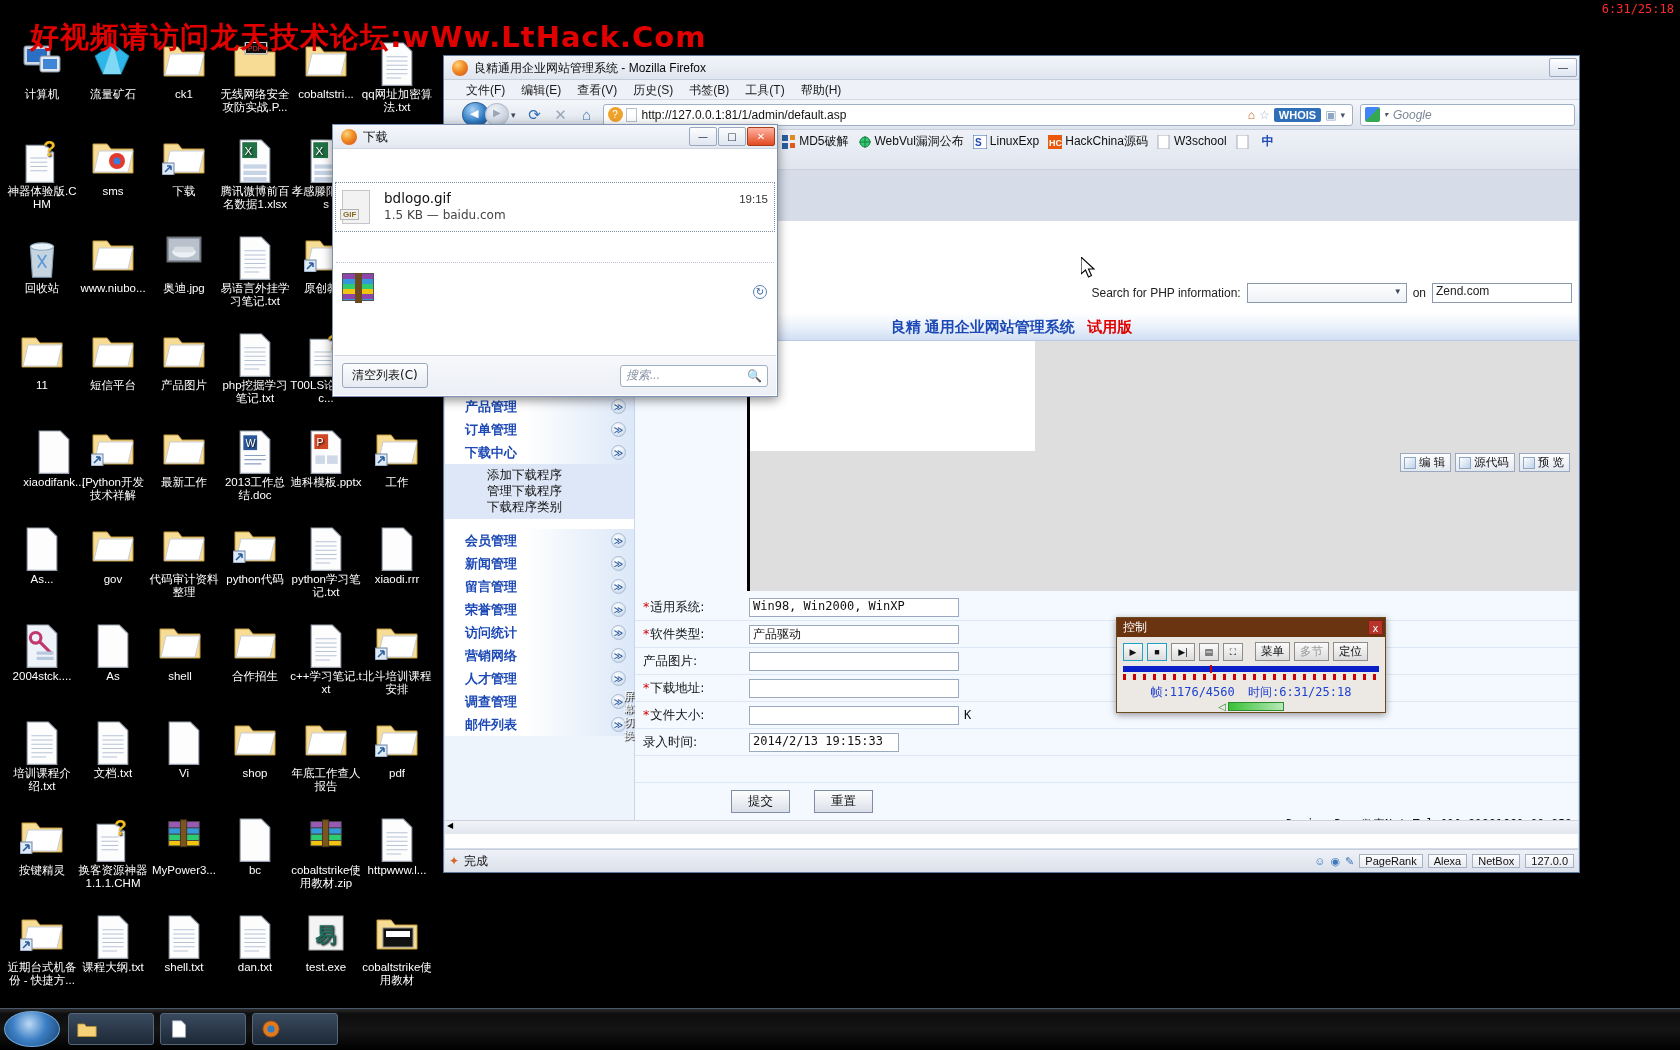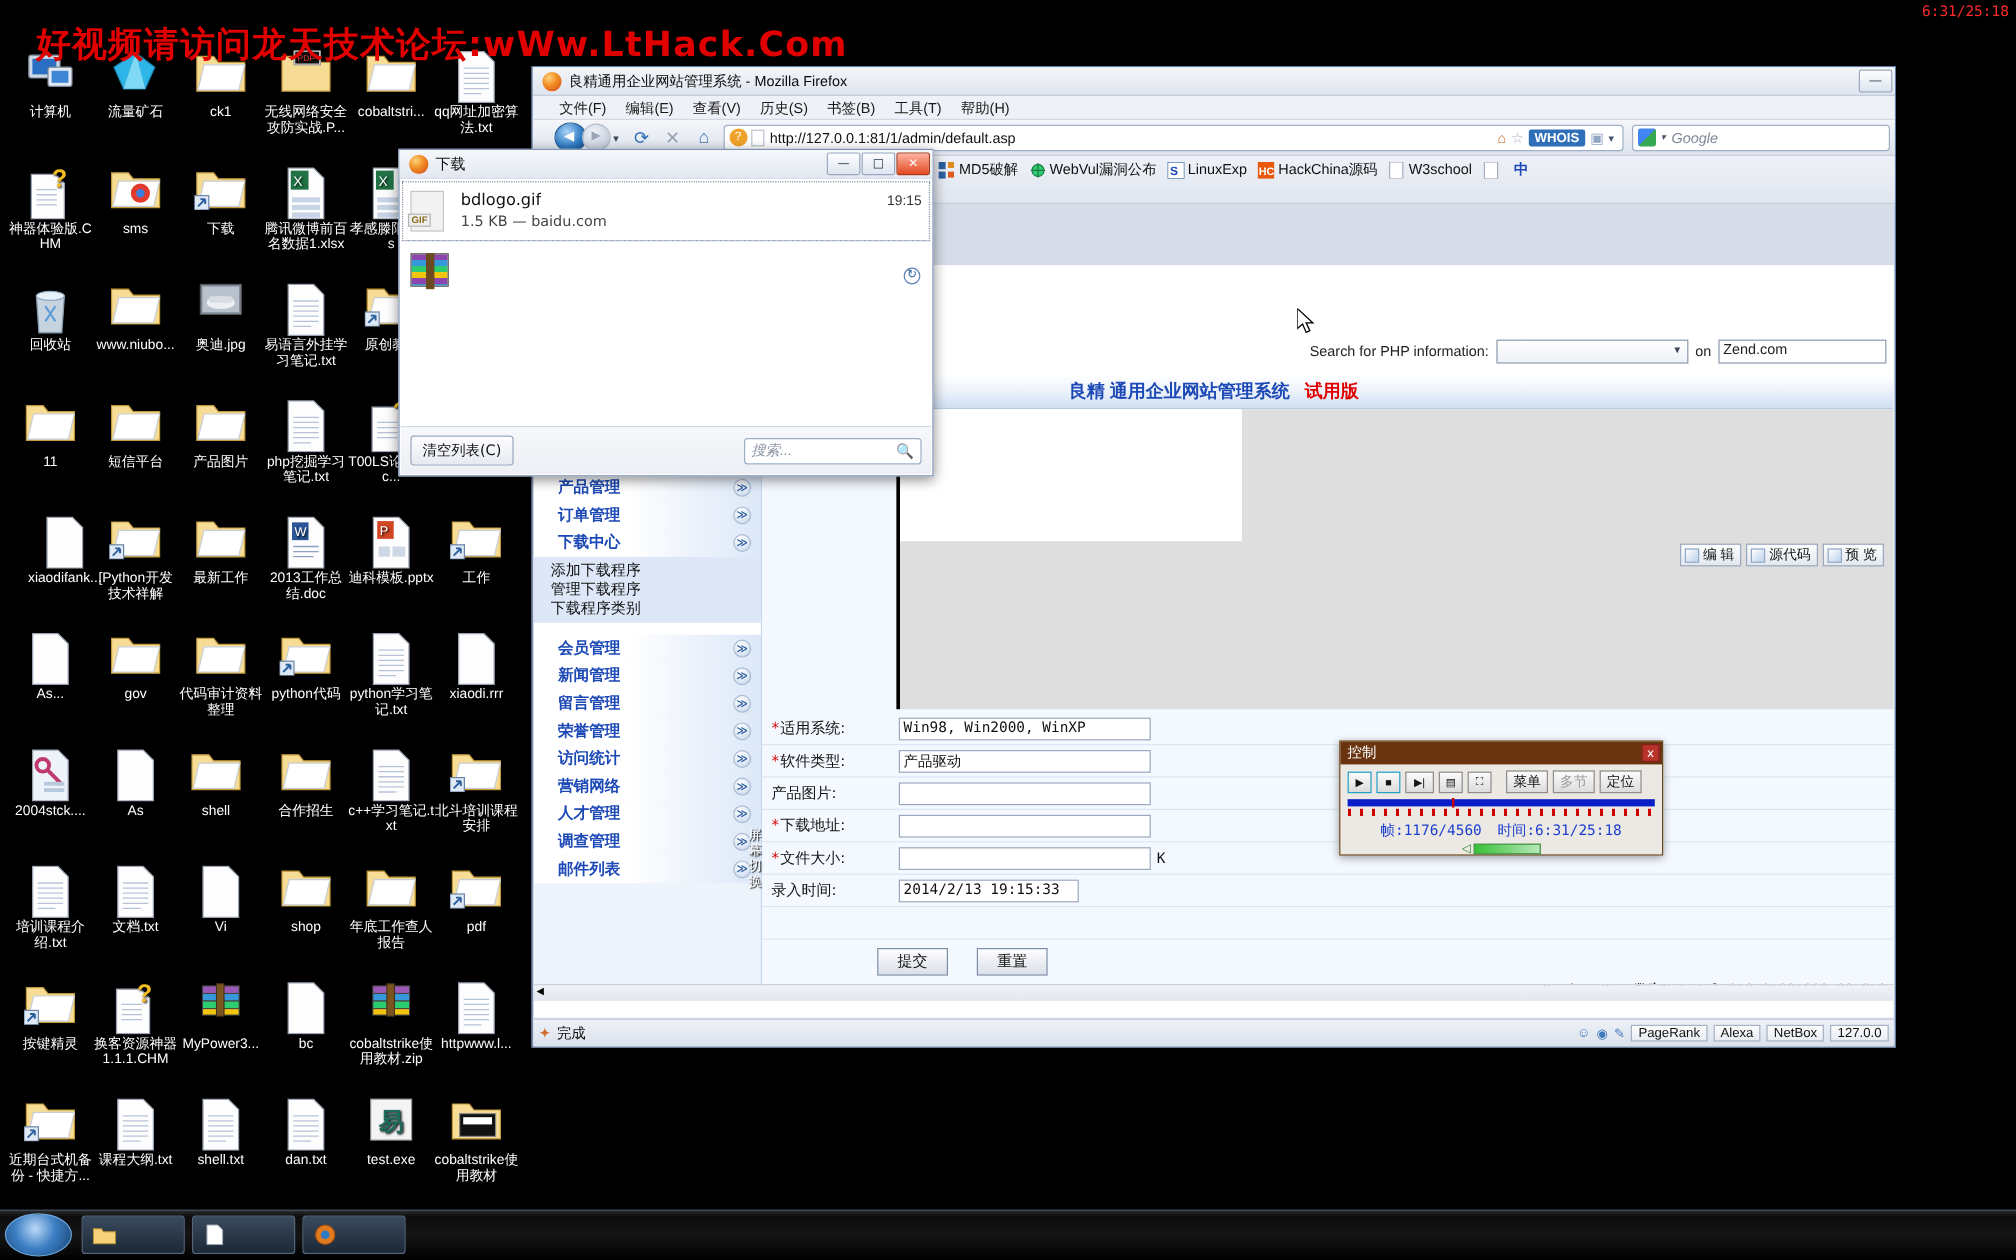--- a/index.html
+++ b/index.html
@@ -164,21 +164,21 @@
     color:#1c49b5; font-weight:bold; font-size:13px;
     padding-left:20px;
     background:linear-gradient(to right,#ffffff 0%,#ffffff 42%, #eaf1fb 75%, #dce8f8 100%);
     font-family:"DejaVu Sans", sans-serif;
   }
   .m-item .chev {
     position:absolute; right:8px; top:4px; width:15px; height:15px; border-radius:50%;
     background:radial-gradient(circle at 40% 30%, #ffffff 0%, #dce7f4 60%, #b9c9de 100%);
     border:1px solid #a9bbd3; color:#2f5d9e; font-size:9px; text-align:center; line-height:14px;
   }
-  .m-sub { background:#dde7f7; padding:3px 0 4px 14px; }
+  .m-sub { background:#dde7f7; padding:3px 0 4px 42px; }
   .m-sub div { font-size:12.5px; color:#111; line-height:16px; font-family:"DejaVu Sans", sans-serif;}
   .m-gap { height:10px; background:#fff; }
 
   .admin-right { flex:1; position:relative; background:#f4f9ff; }
   .edit-toolbar { position:absolute; right:8px; top:112px; display:flex; gap:4px; }
   .etb {
     border:1px solid #9aa9bf; background:linear-gradient(to bottom,#fdfdfe,#e3e8f0);
     font-size:11.5px; padding:1px 5px 1px 3px; display:flex; align-items:center; gap:3px; color:#111;
   }
   .etb .sq { width:12px; height:12px; background:linear-gradient(135deg,#fff,#bcd1ea); border:1px solid #8fa6c4;}
@@ -240,21 +240,21 @@
   }
   .dl-title {
     height:24px; background:linear-gradient(to bottom,#f5f7fb,#e3e8f1);
     border-bottom:1px solid #cfd6e2; position:relative;
     font-size:12.5px; color:#111; line-height:24px; padding-left:30px;
     font-family:"DejaVu Sans", sans-serif;
   }
   .dl-logo { position:absolute; left:8px; top:4px; width:16px; height:16px; border-radius:50%;
     background:radial-gradient(circle at 35% 30%, #ffd37a 0%, #f08a22 45%, #d1471b 100%);}
   .dl-list { position:absolute; left:1px; top:25px; right:1px; bottom:41px; background:#fff; padding:2px;}
-  .dl-item { display:flex; padding:7px 6px; position:relative; }
+  .dl-item { display:flex; padding:7px 6px; position:relative;margin-top:31px; }
   .dl-item.sel { outline:1px dotted #7f8fa6; background:#fff; }
   .dl-item + .dl-item { border-top:1px dotted #b9c3d2; }
   .dl-thumb { width:34px; height:34px; margin-right:8px; position:relative; flex:0 0 34px; }
   .gif-doc { width:28px; height:34px; background:#f2f2f2; border:1px solid #c6c6c6; position:relative;}
   .gif-doc::after{content:"GIF"; position:absolute; left:-3px; bottom:3px; background:#efefef; border:1px solid #b4b4b4; font-size:8px; font-weight:bold; color:#8a6a1d; padding:0 2px;}
   .rar-ico { width:32px; height:28px; margin-top:3px;
       background:repeating-linear-gradient(to bottom,#8e44ad 0 5px,#3498db 5px 10px,#2ecc71 10px 15px,#f1c40f 15px 20px);
       border:1px solid #555; position:relative;}
   .rar-ico::after{content:""; position:absolute; left:12px; top:-1px; width:7px; height:30px; background:#6b4a1f;}
   .dl-info { flex:1; min-width:0; }

